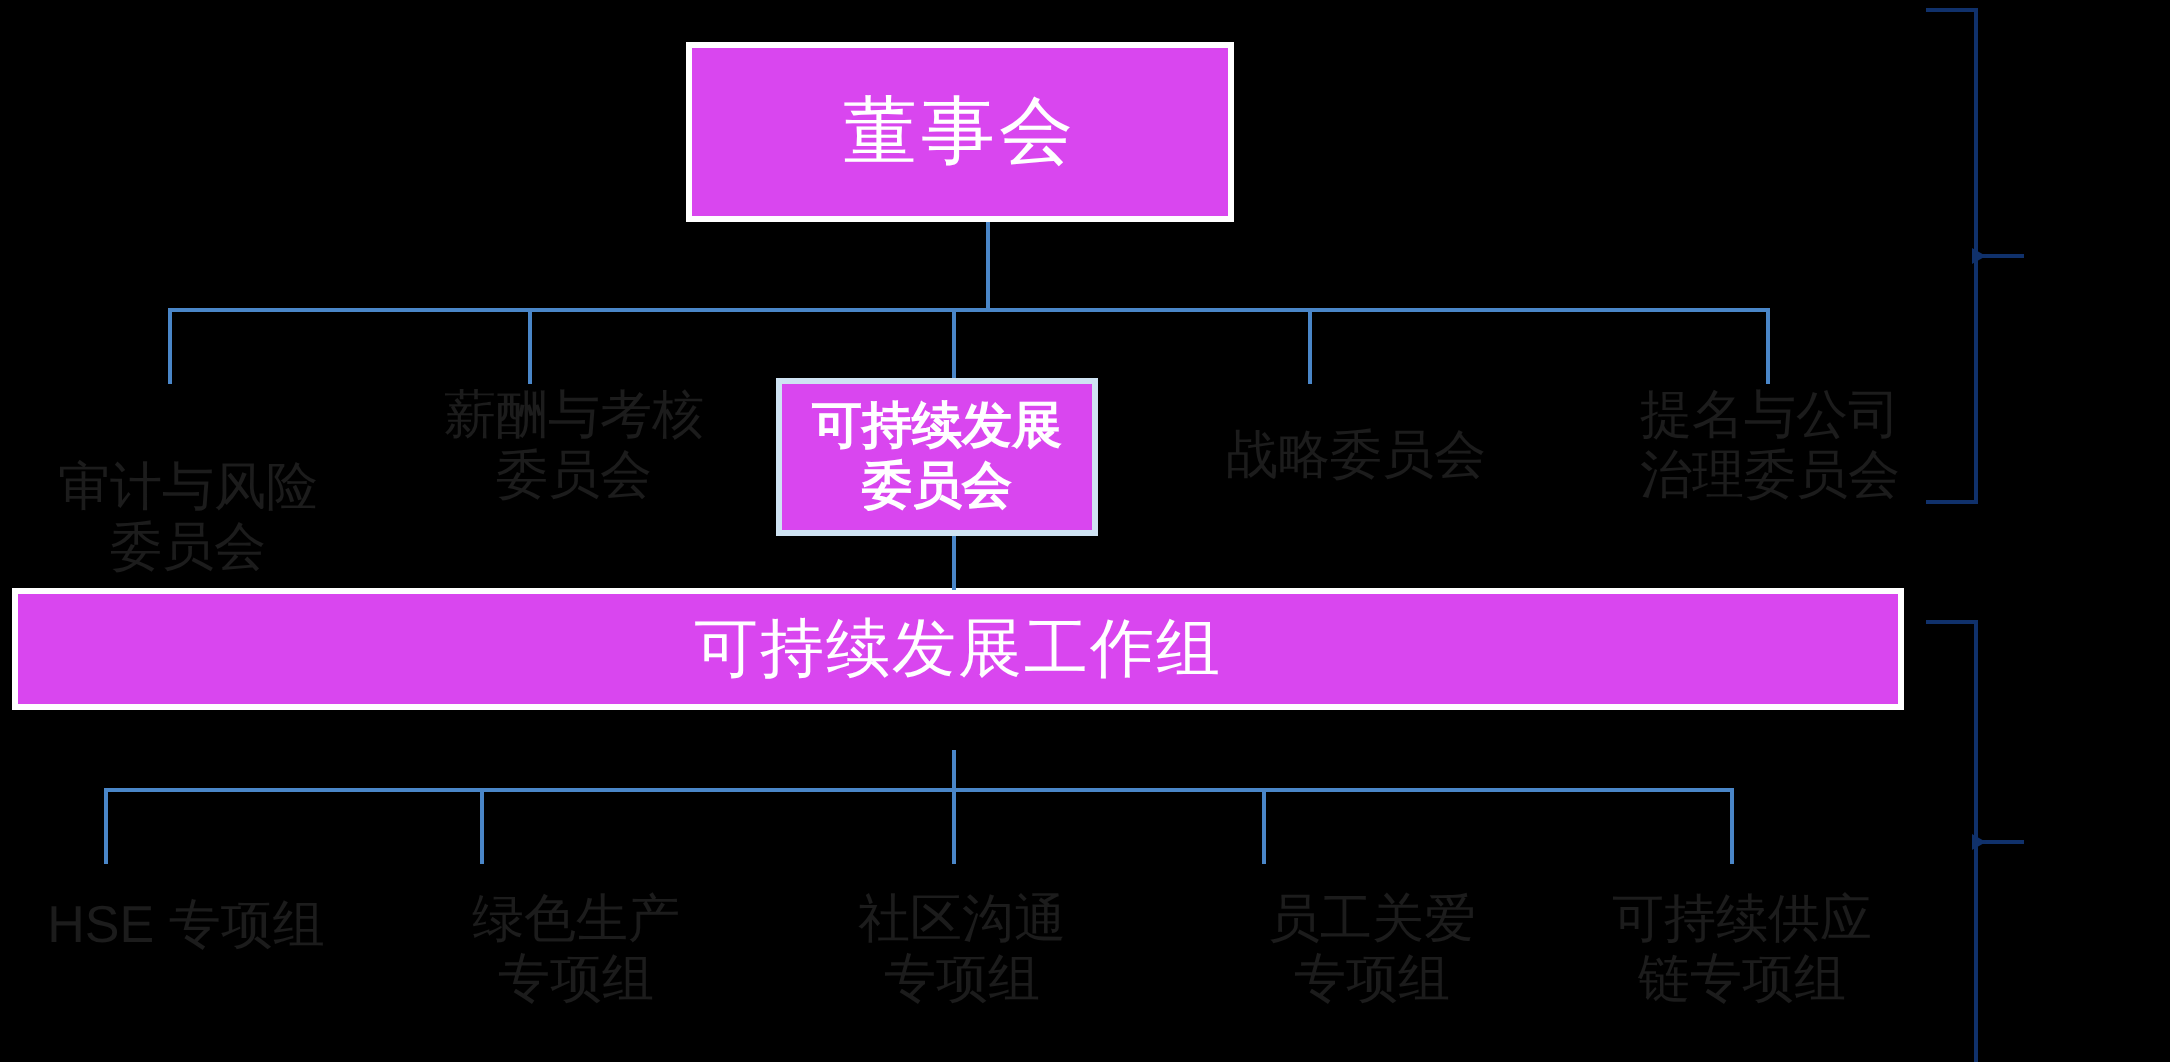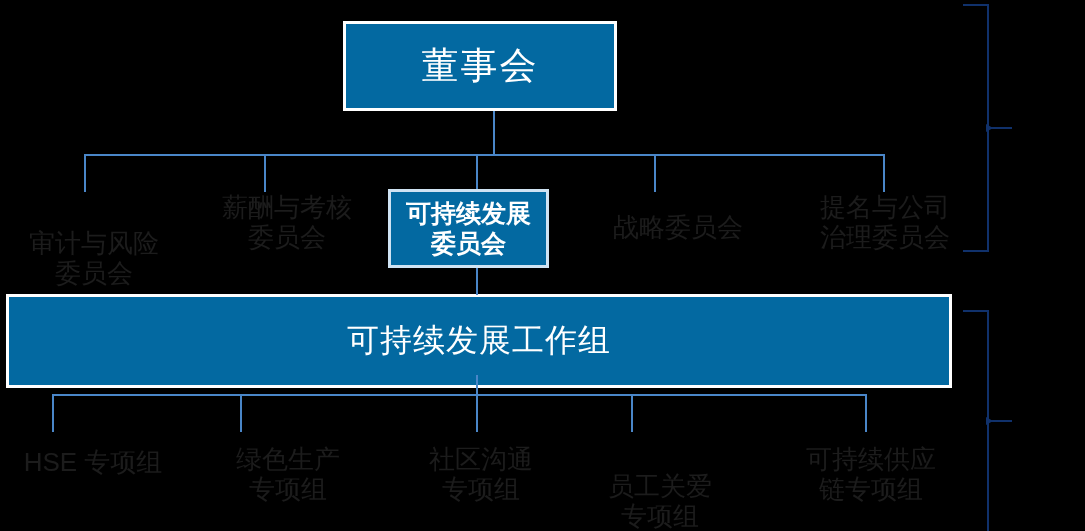--- a/index.html
+++ b/index.html
@@ -14,21 +14,21 @@
     position: relative;
     width: 1085px;
     height: 531px;
     background: #000000;
     overflow: hidden;
   }
 
   
   .node-box {
     position: absolute;
-    background: #0369a1;
+    background: #d946ef;
     border: 3px solid #ffffff;
     box-sizing: border-box;
     display: flex;
     align-items: center;
     justify-content: center;
     text-align: center;
     color: #ffffff;
     line-height: 1.18;
   }
   #board-box {
@@ -46,21 +46,21 @@
     height: 79px;
     font-size: 25px;
     font-weight: bold;
     border-width: 3px;
     border-color: #cfe3f3;
   }
   #workgroup-box {
     left: 6px;
     top: 294px;
     width: 946px;
-    height: 94px;
+    height: 61px;
     font-size: 32px;
     letter-spacing: 1px;
   }
   .node-box .txt { display: block; }
 
   
   .plain-node {
     position: absolute;
     color: #1c1c1c;
     text-align: center;
@@ -152,21 +152,21 @@
   <div class="line-v" style="left:865px; top:394px; height:38px;"></div>
 
   <div class="plain-node row4 oneline" style="left:-2px; top:447px;">HSE 专项组</div>
 
   <div class="plain-node row4" style="left:193px;">绿色生产
 专项组</div>
 
   <div class="plain-node row4" style="left:386px;text-align:center;">社区沟通
 专项组</div>
 
-  <div class="plain-node row4" style="left:565px;margin-top:27px;">员工关爱
+  <div class="plain-node row4" style="left:591px;">员工关爱
 专项组</div>
 
   <div class="plain-node row4" style="left:776px;">可持续供应
 链专项组</div>
 
   <div class="bracket" style="left:963px; top:4px; height:248px;"></div>
   <div class="bracket-arm" style="left:988px; top:127px;"></div>
   <div class="bracket-tip" style="left:986px; top:124px;"></div>
 
   <div class="bracket" style="left:963px; top:310px; height:228px;"></div>

